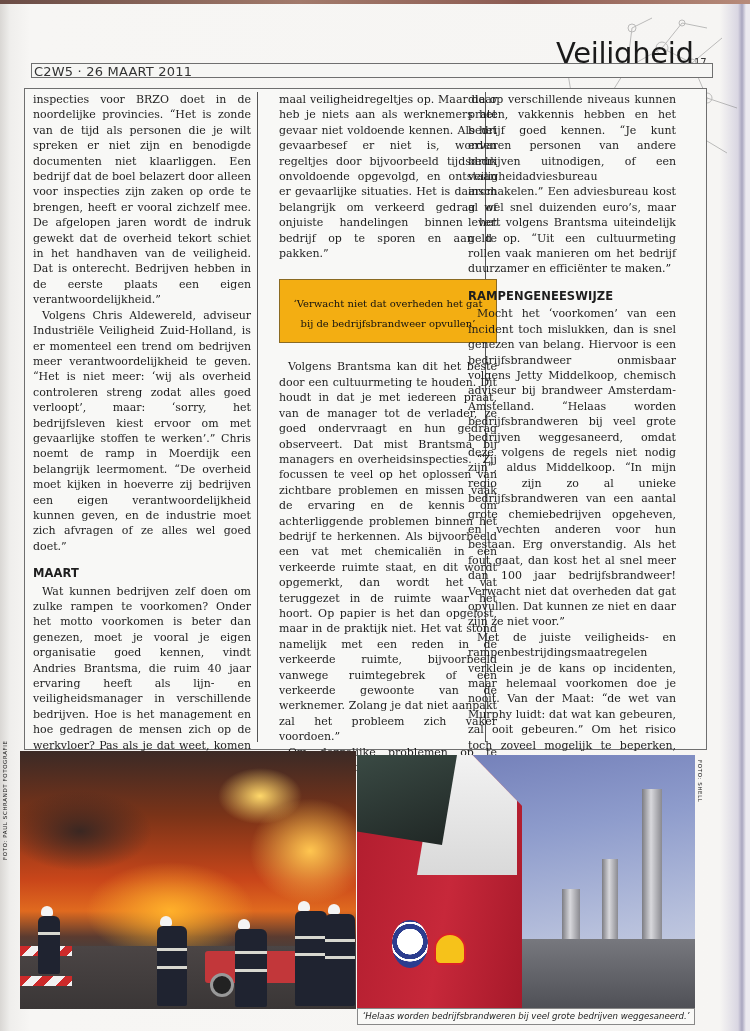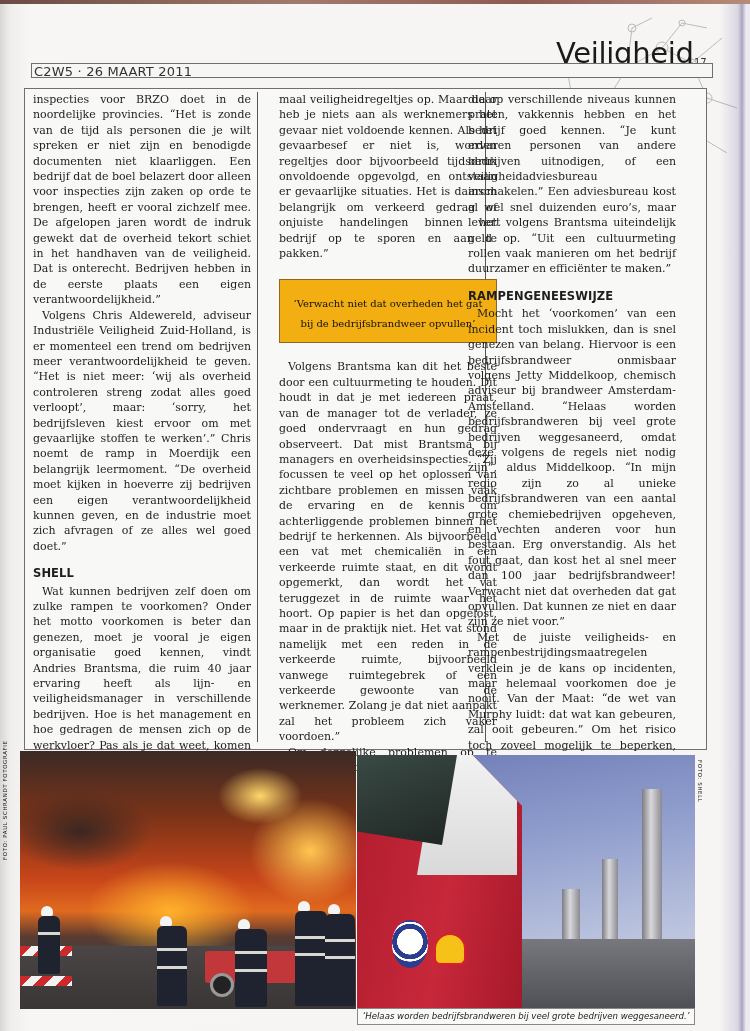--- a/index.html
+++ b/index.html
@@ -179,21 +179,21 @@
   <div class="header-rule"></div>
   <div class="header-meta">C2W5 · 26 MAART 2011</div>
 
   <div class="text-frame"></div>
   <div class="col-divider" style="left:257px; top:92px; height:650px;"></div>
   <div class="col-divider" style="left:485px; top:92px; height:650px;"></div>
 
   <div class="col" style="left:33px;">
     <p>inspecties voor BRZO doet in de noordelijke provincies. “Het is zonde van de tijd als personen die je wilt spreken er niet zijn en benodigde documenten niet klaarliggen. Een bedrijf dat de boel belazert door alleen voor inspecties zijn zaken op orde te brengen, heeft er vooral zichzelf mee. De afgelopen jaren wordt de indruk gewekt dat de overheid tekort schiet in het handhaven van de veiligheid. Dat is onterecht. Bedrijven hebben in de eerste plaats een eigen verantwoordelijkheid.”</p>
     <p class="indent">Volgens Chris Aldewereld, adviseur Industriële Veiligheid Zuid-Holland, is er momenteel een trend om bedrijven meer verantwoordelijkheid te geven. “Het is niet meer: ‘wij als overheid controleren streng zodat alles goed verloopt’, maar: ‘sorry, het bedrijfsleven kiest ervoor om met gevaarlijke stoffen te werken’.” Chris noemt de ramp in Moerdijk een belangrijk leermoment. “De overheid moet kijken in hoeverre zij bedrijven een eigen verantwoordelijkheid kunnen geven, en de industrie moet zich afvragen of ze alles wel goed doet.”</p>
-    <h3>SHELL</h3>
+    <h3>MAART</h3>
     <p class="indent">Wat kunnen bedrijven zelf doen om zulke rampen te voorkomen? Onder het motto voorkomen is beter dan genezen, moet je vooral je eigen organisatie goed kennen, vindt Andries Brantsma, die ruim 40 jaar ervaring heeft als lijn- en veiligheidsmanager in verschillende bedrijven. Hoe is het management en hoe gedragen de mensen zich op de werkvloer? Pas als je dat weet, komen manco’s in het bedrijf aan het licht, die je kunt aanpakken. Brantsma: “Het management denkt vaak de veiligheid goed geregeld te hebben: zij houden netjes veiligheidsrapporten bij en stellen alle-</p>
   </div>
 
   <div class="col" style="left:279px;">
     <p>maal veiligheidregeltjes op. Maar daar heb je niets aan als werknemers het gevaar niet voldoende kennen. Als het gevaarbesef er niet is, worden regeltjes door bijvoorbeeld tijdsdruk onvoldoende opgevolgd, en ontstaan er gevaarlijke situaties. Het is daarom belangrijk om verkeerd gedrag of onjuiste handelingen binnen het bedrijf op te sporen en aan te pakken.”</p>
     <div class="pullquote">‘Verwacht niet dat overheden het gat bij de bedrijfsbrandweer opvullen’</div>
     <p class="indent">Volgens Brantsma kan dit het beste door een cultuurmeting te houden. Dit houdt in dat je met iedereen praat, van de manager tot de verlader, ze goed ondervraagt en hun gedrag observeert. Dat mist Brantsma bij managers en overheidsinspecties. “Zij focussen te veel op het oplossen van zichtbare problemen en missen vaak de ervaring en de kennis om achterliggende problemen binnen het bedrijf te herkennen. Als bijvoorbeeld een vat met chemicaliën in een verkeerde ruimte staat, en dit wordt opgemerkt, dan wordt het vat teruggezet in de ruimte waar het hoort. Op papier is het dan opgelost, maar in de praktijk niet. Het vat stond namelijk met een reden in de verkeerde ruimte, bijvoorbeeld vanwege ruimtegebrek of een verkeerde gewoonte van de werknemer. Zolang je dat niet aanpakt zal het probleem zich vaker voordoen.”</p>
     <p class="indent">Om dergelijke problemen op te sporen zijn volgens Brantsma mensen nodig</p>
   </div>
 

